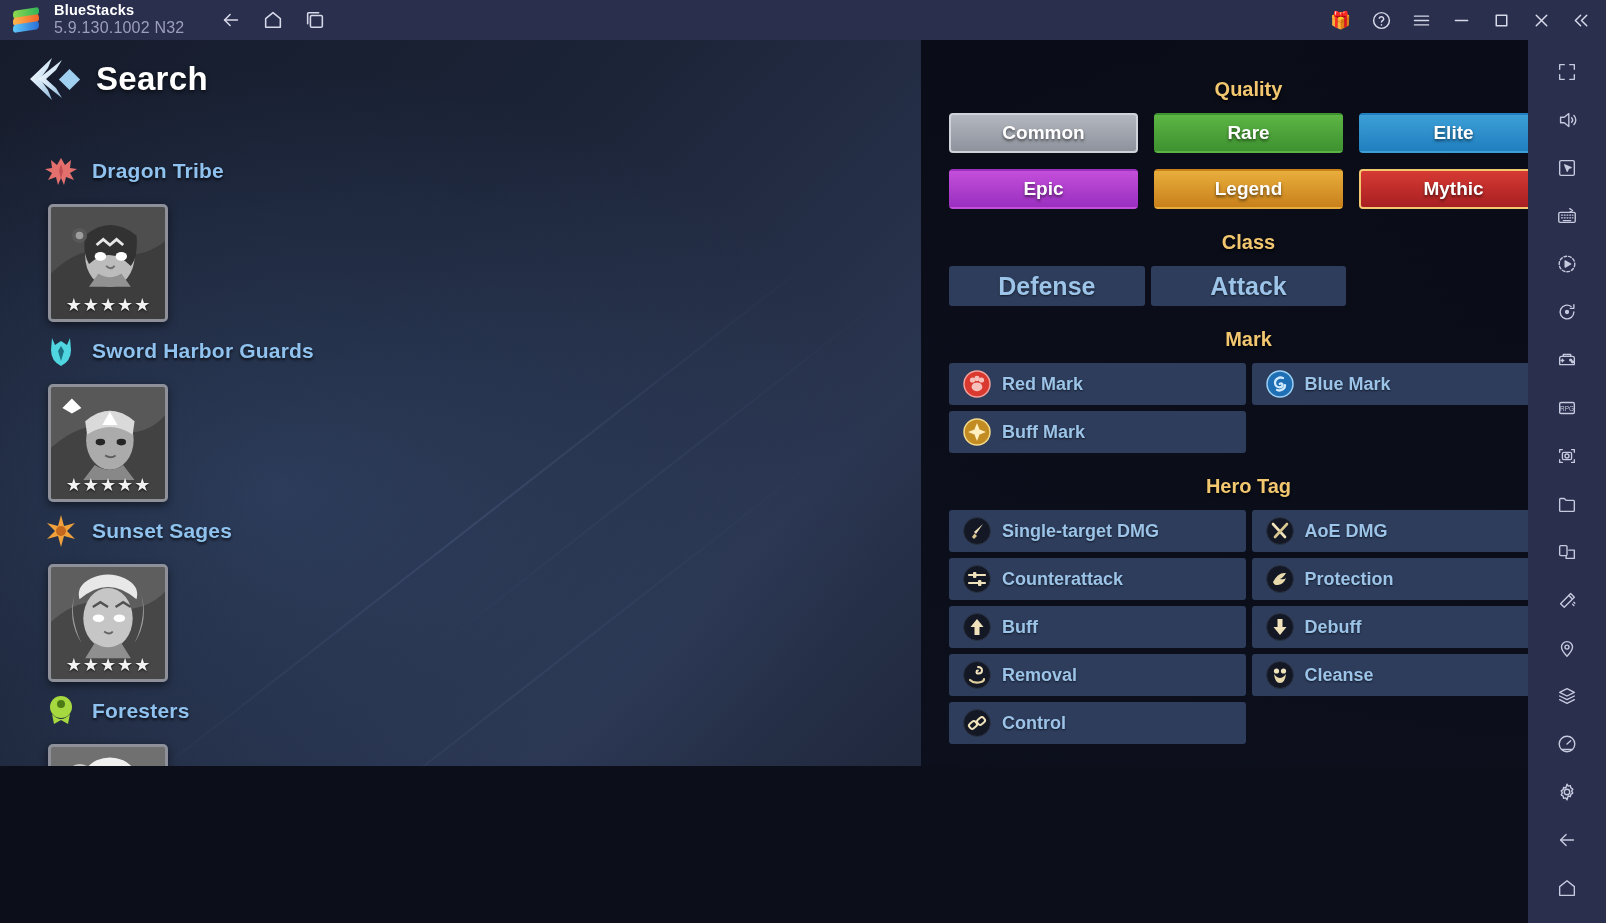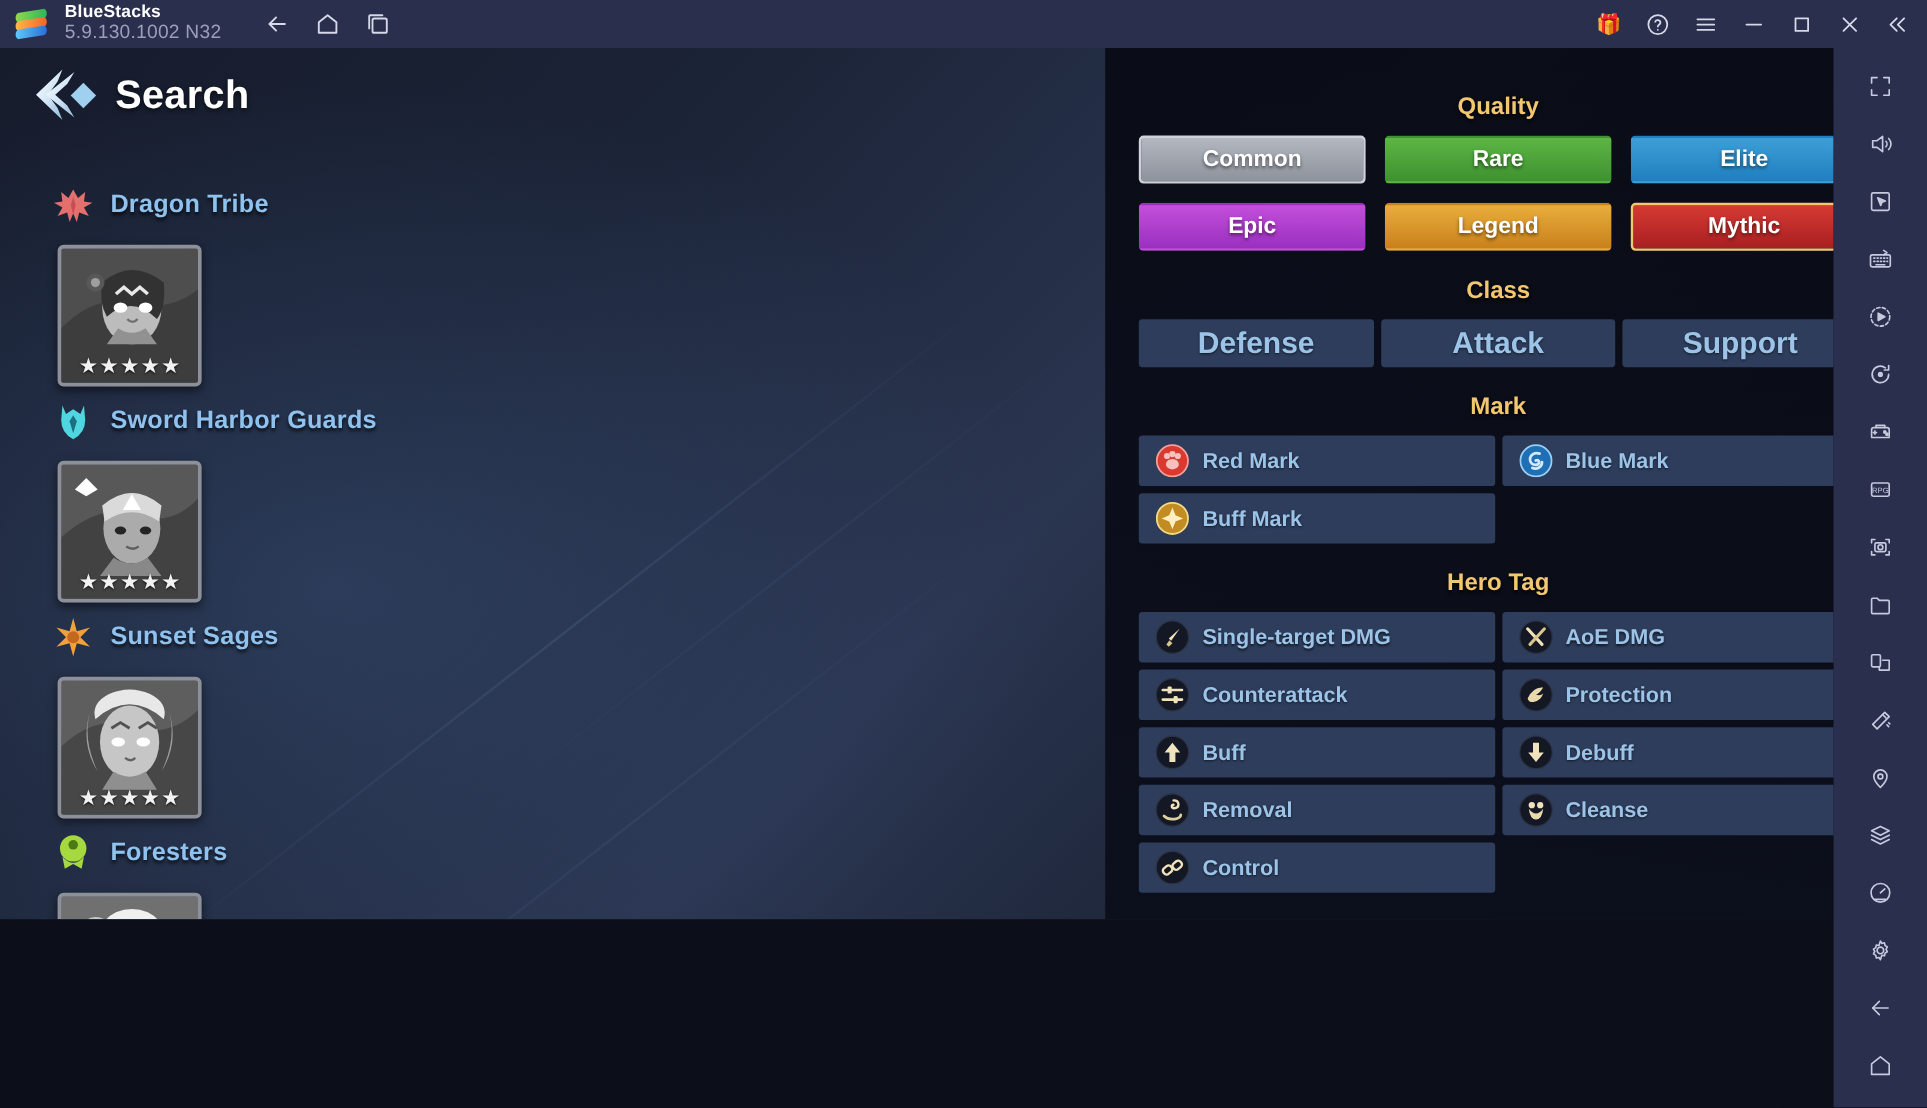--- a/index.html
+++ b/index.html
@@ -414,23 +414,20 @@
       </div>
 
       <div class="sec-title">Class</div>
       <div class="class-row">
         <div class="class-btn">
             <span>Defense</span>
           </div>
         <div class="class-btn">
             <span>Attack</span>
           </div>
-        <div class="class-btn">
-            <span>Support</span>
-          </div>
       </div>
 
       <div class="sec-title">Mark</div>
       <div class="grid2">
         <div class="tag-btn">
           <span class="badge">
             <svg width="28" height="28" viewBox="0 0 28 28">
                 <circle cx="14" cy="14" r="13" fill="#d9392f" stroke="#f2a09b" stroke-width="1.5"></circle>
                 <circle cx="9.5" cy="10" r="2.6" fill="#f6c0bc"></circle>
                 <circle cx="14" cy="8.4" r="2.6" fill="#f6c0bc"></circle>

